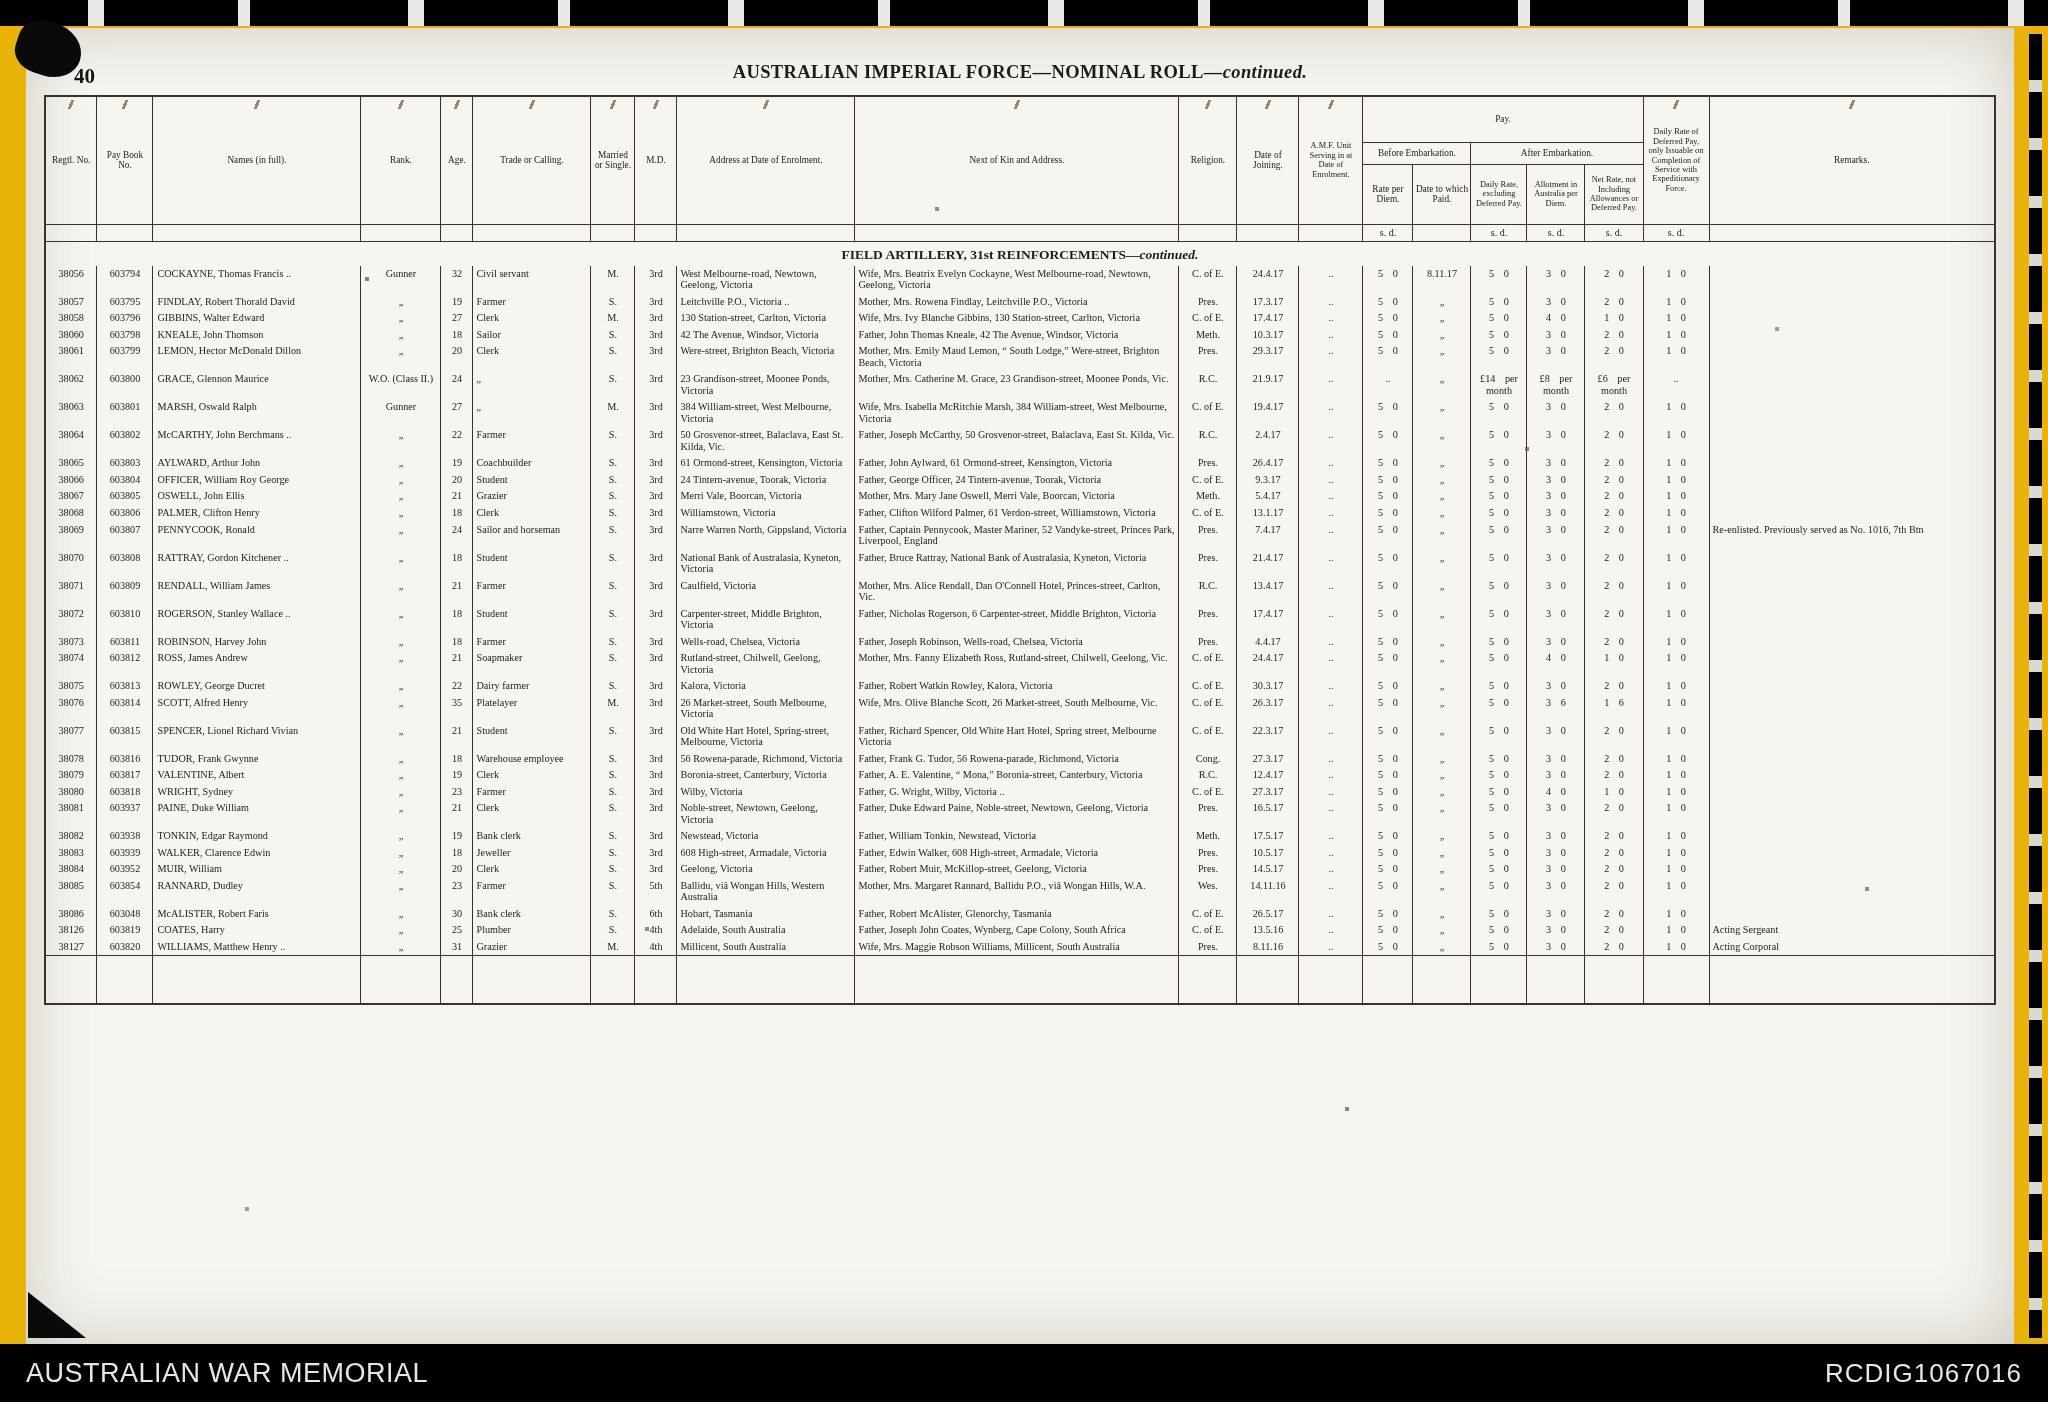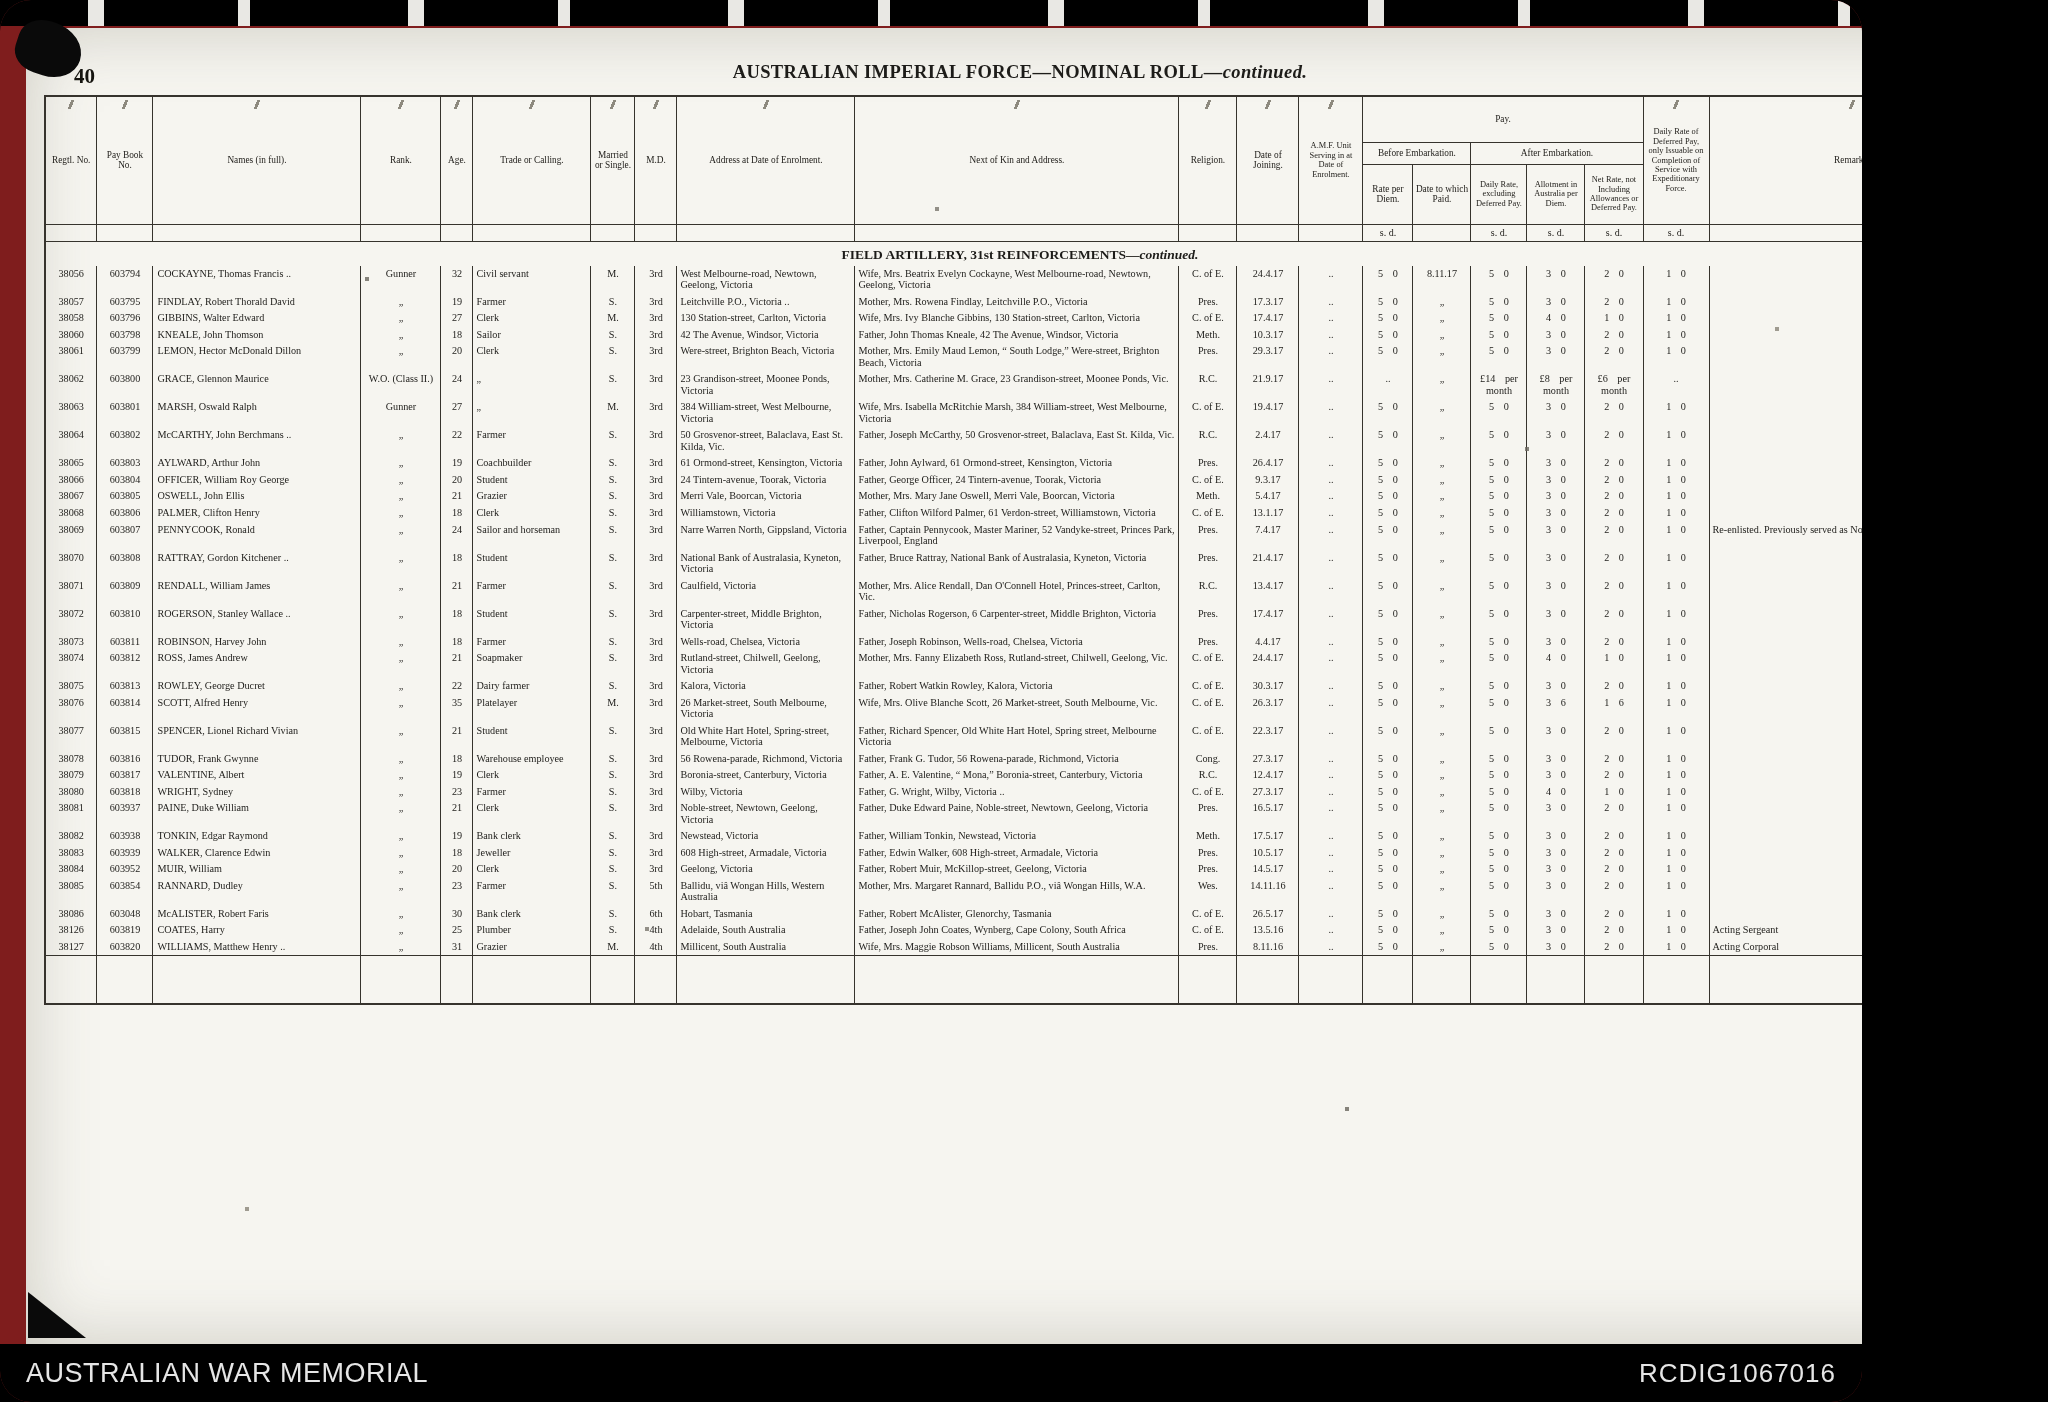--- a/index.html
+++ b/index.html
@@ -1,19 +1,19 @@
 <!DOCTYPE html>
 <html><head>
 <meta charset="utf-8">
 <style>
   * { box-sizing: border-box; margin: 0; padding: 0; }
   html, body { width: 2048px; height: 1402px; }
   body { background: #000; font-family: "Liberation Serif", serif; }
 
-  #page { position: relative; width: 1862px; height: 1402px; background: #7f1d1d; overflow: hidden; border-radius: 31px; }
+  #page { position: relative; width: 2048px; height: 1402px; background: #eab308; overflow: hidden; }
 
   
   #top-strip { position: absolute; top: 0; left: 0; right: 0; height: 26px;
     background: repeating-linear-gradient(90deg, #000 0 88px, #e9e8e4 88px 104px, #000 104px 238px, #e9e8e4 238px 250px, #000 250px 320px); }
   #right-strip { position: absolute; right: 6px; top: 34px; bottom: 64px; width: 13px;
     background: repeating-linear-gradient(180deg, #000 0 46px, #d9d8d4 46px 58px); }
 
   #paper { position: absolute; left: 26px; top: 28px; width: 1988px; height: 1316px;
     background: #f6f5f0; color: #1d1c19;
     box-shadow: inset 0 0 70px rgba(95, 88, 70, 0.28); }

